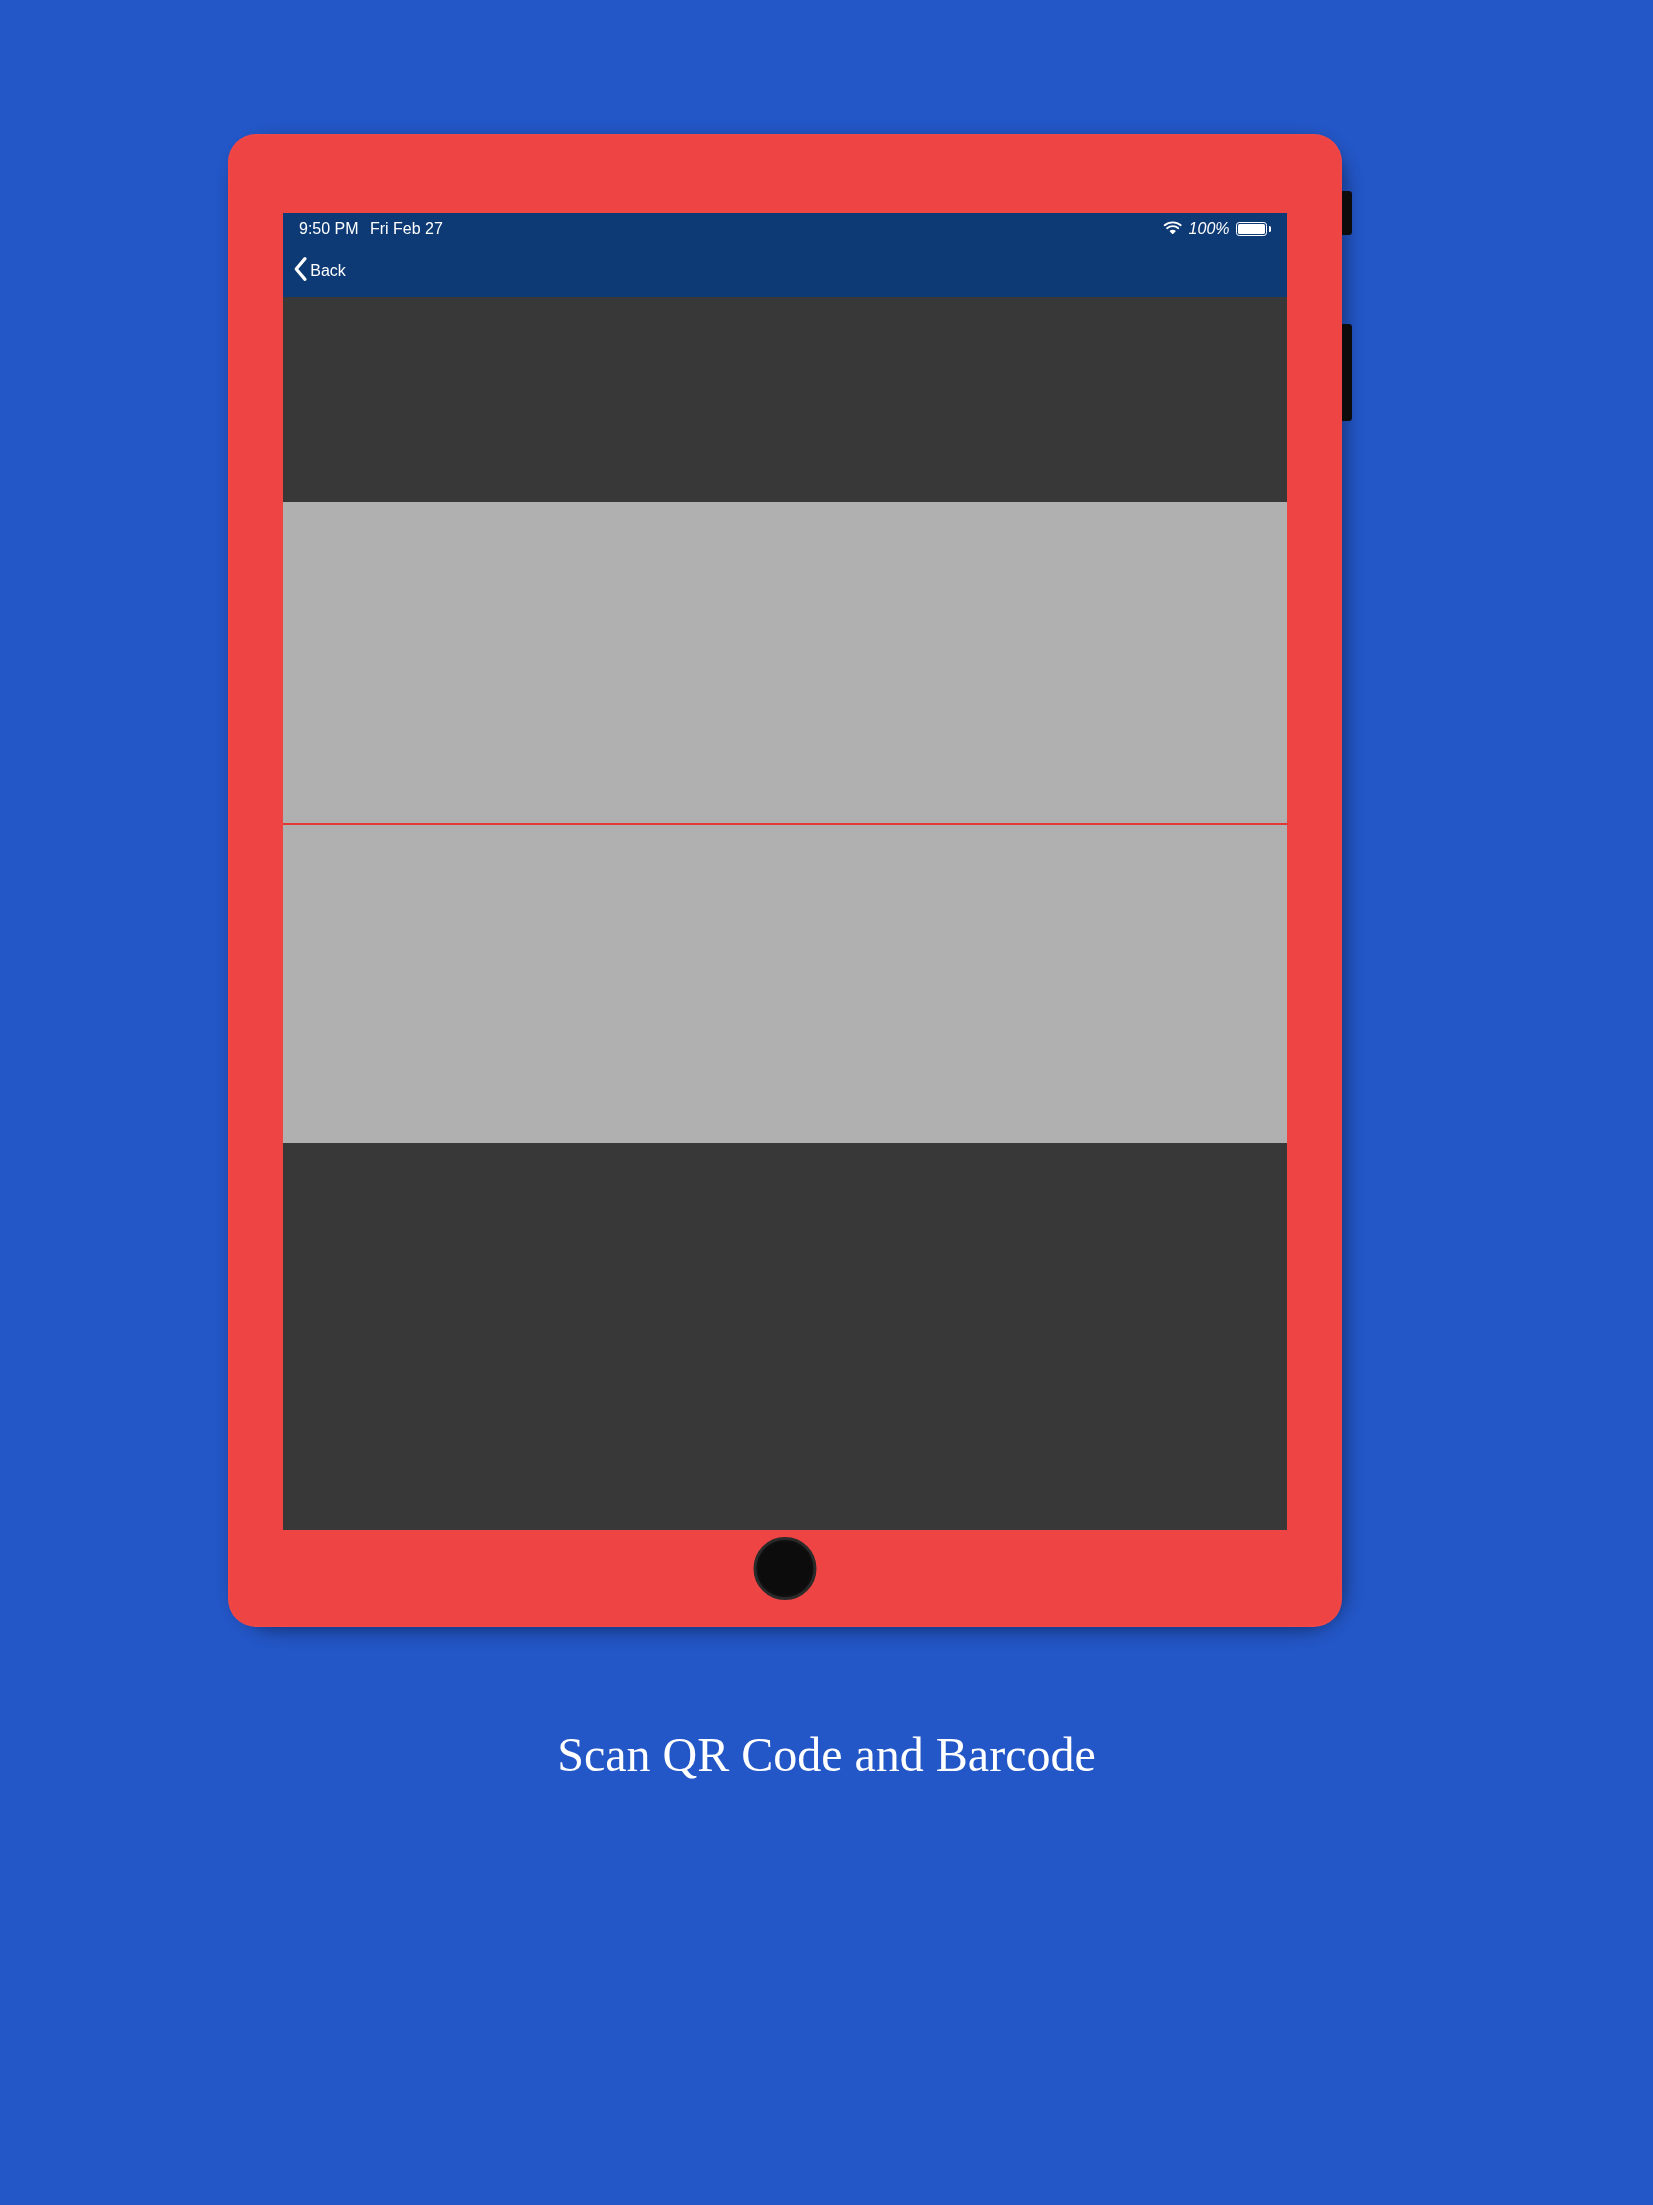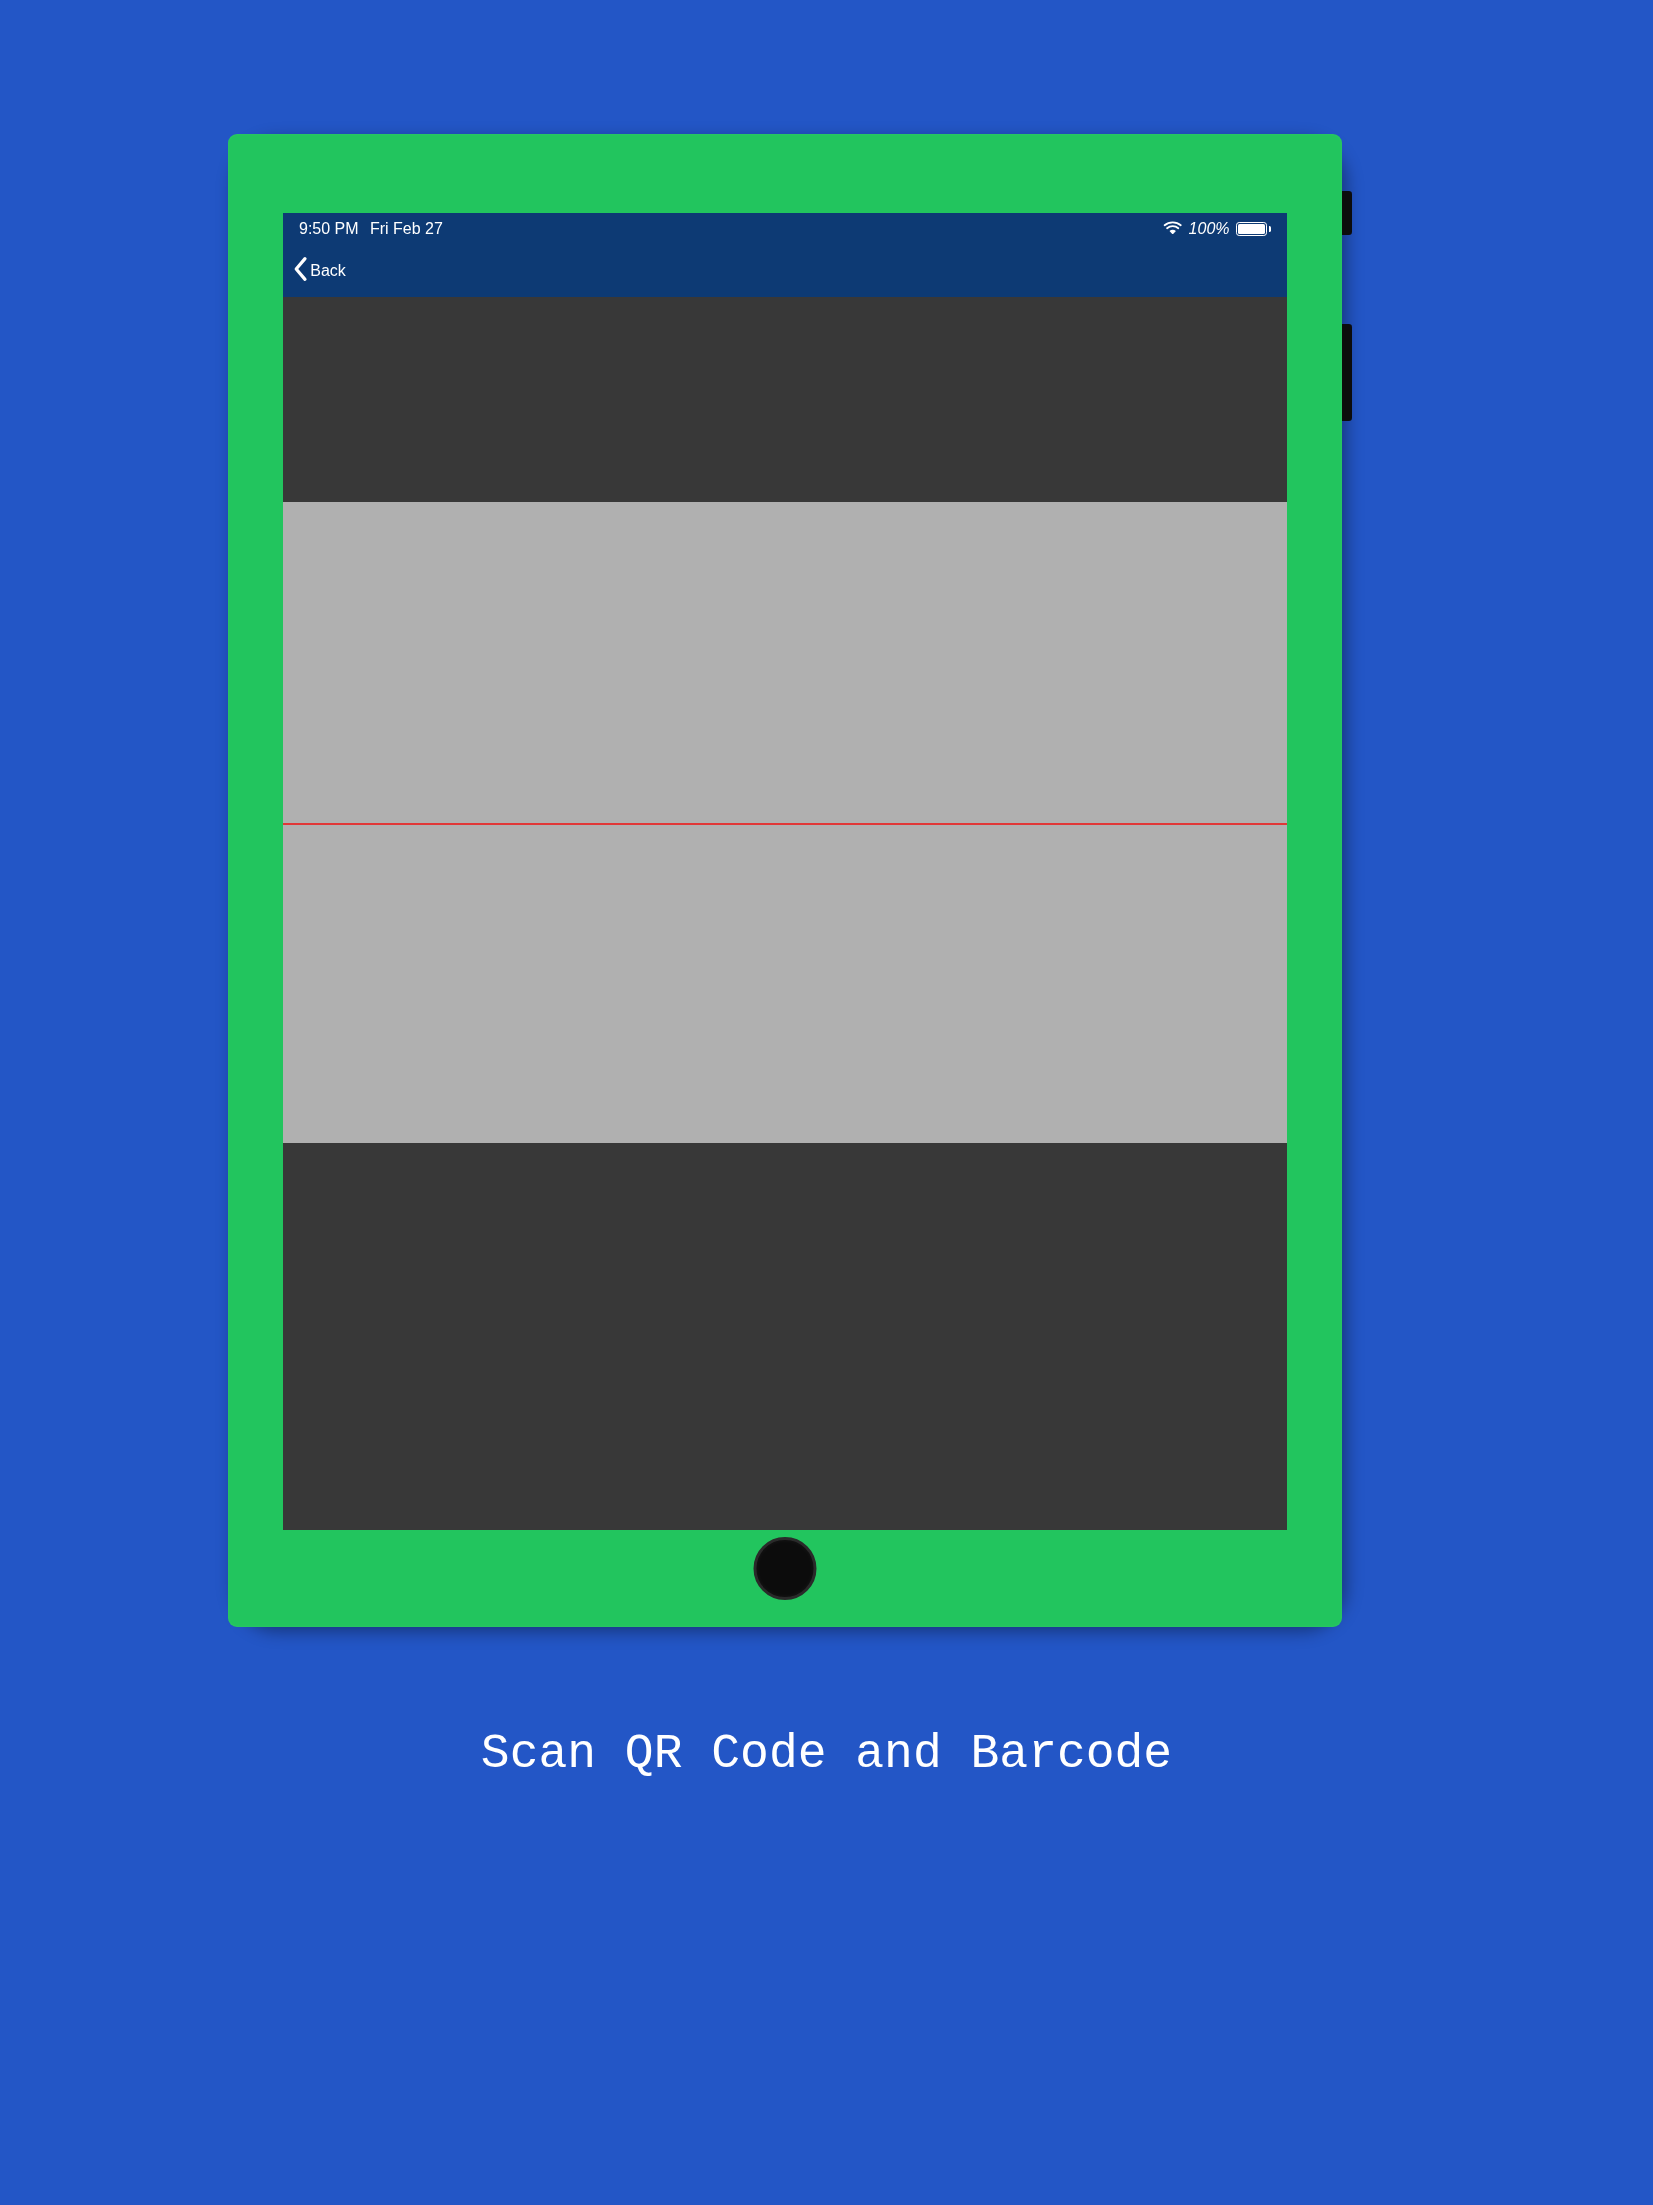--- a/index.html
+++ b/index.html
@@ -29,22 +29,22 @@
       width: 100%;
       height: 100%;
       background: rgba(0,0,0,0.35);
       border-radius: 45px;
       filter: blur(8px);
     }
     .tablet {
       position: relative;
       width: 1114px;
       height: 1493px;
-      background: #22c55e;
-      border-radius: 9px;
+      background: #ef4444;
+      border-radius: 28px;
       box-shadow: inset 0 0 3.2px rgba(255,255,255,0.07);
     }
     .side-button-1 {
       position: absolute;
       right: -9.7px;
       top: 57px;
       width: 9.7px;
       height: 44px;
       background: #0c0c0c;
       border-radius: 0 3.2px 3.2px 0;
@@ -185,21 +185,21 @@
     }
     .caption {
       position: absolute;
       left: 0;
       top: 1727px;
       width: 100%;
       text-align: center;
       color: #ffffff;
       font-size: 48px;
       font-weight: 400;
-      font-family: Liberation Mono, monospace;
+      font-family: Liberation Serif, serif;
     }
   </style>
 </head>
 <body>
 
 <div class="tablet-wrap">
   <div class="tablet-shadow"></div>
   <div class="tablet">
     <div class="side-button-1"></div>
     <div class="side-button-2"></div>

